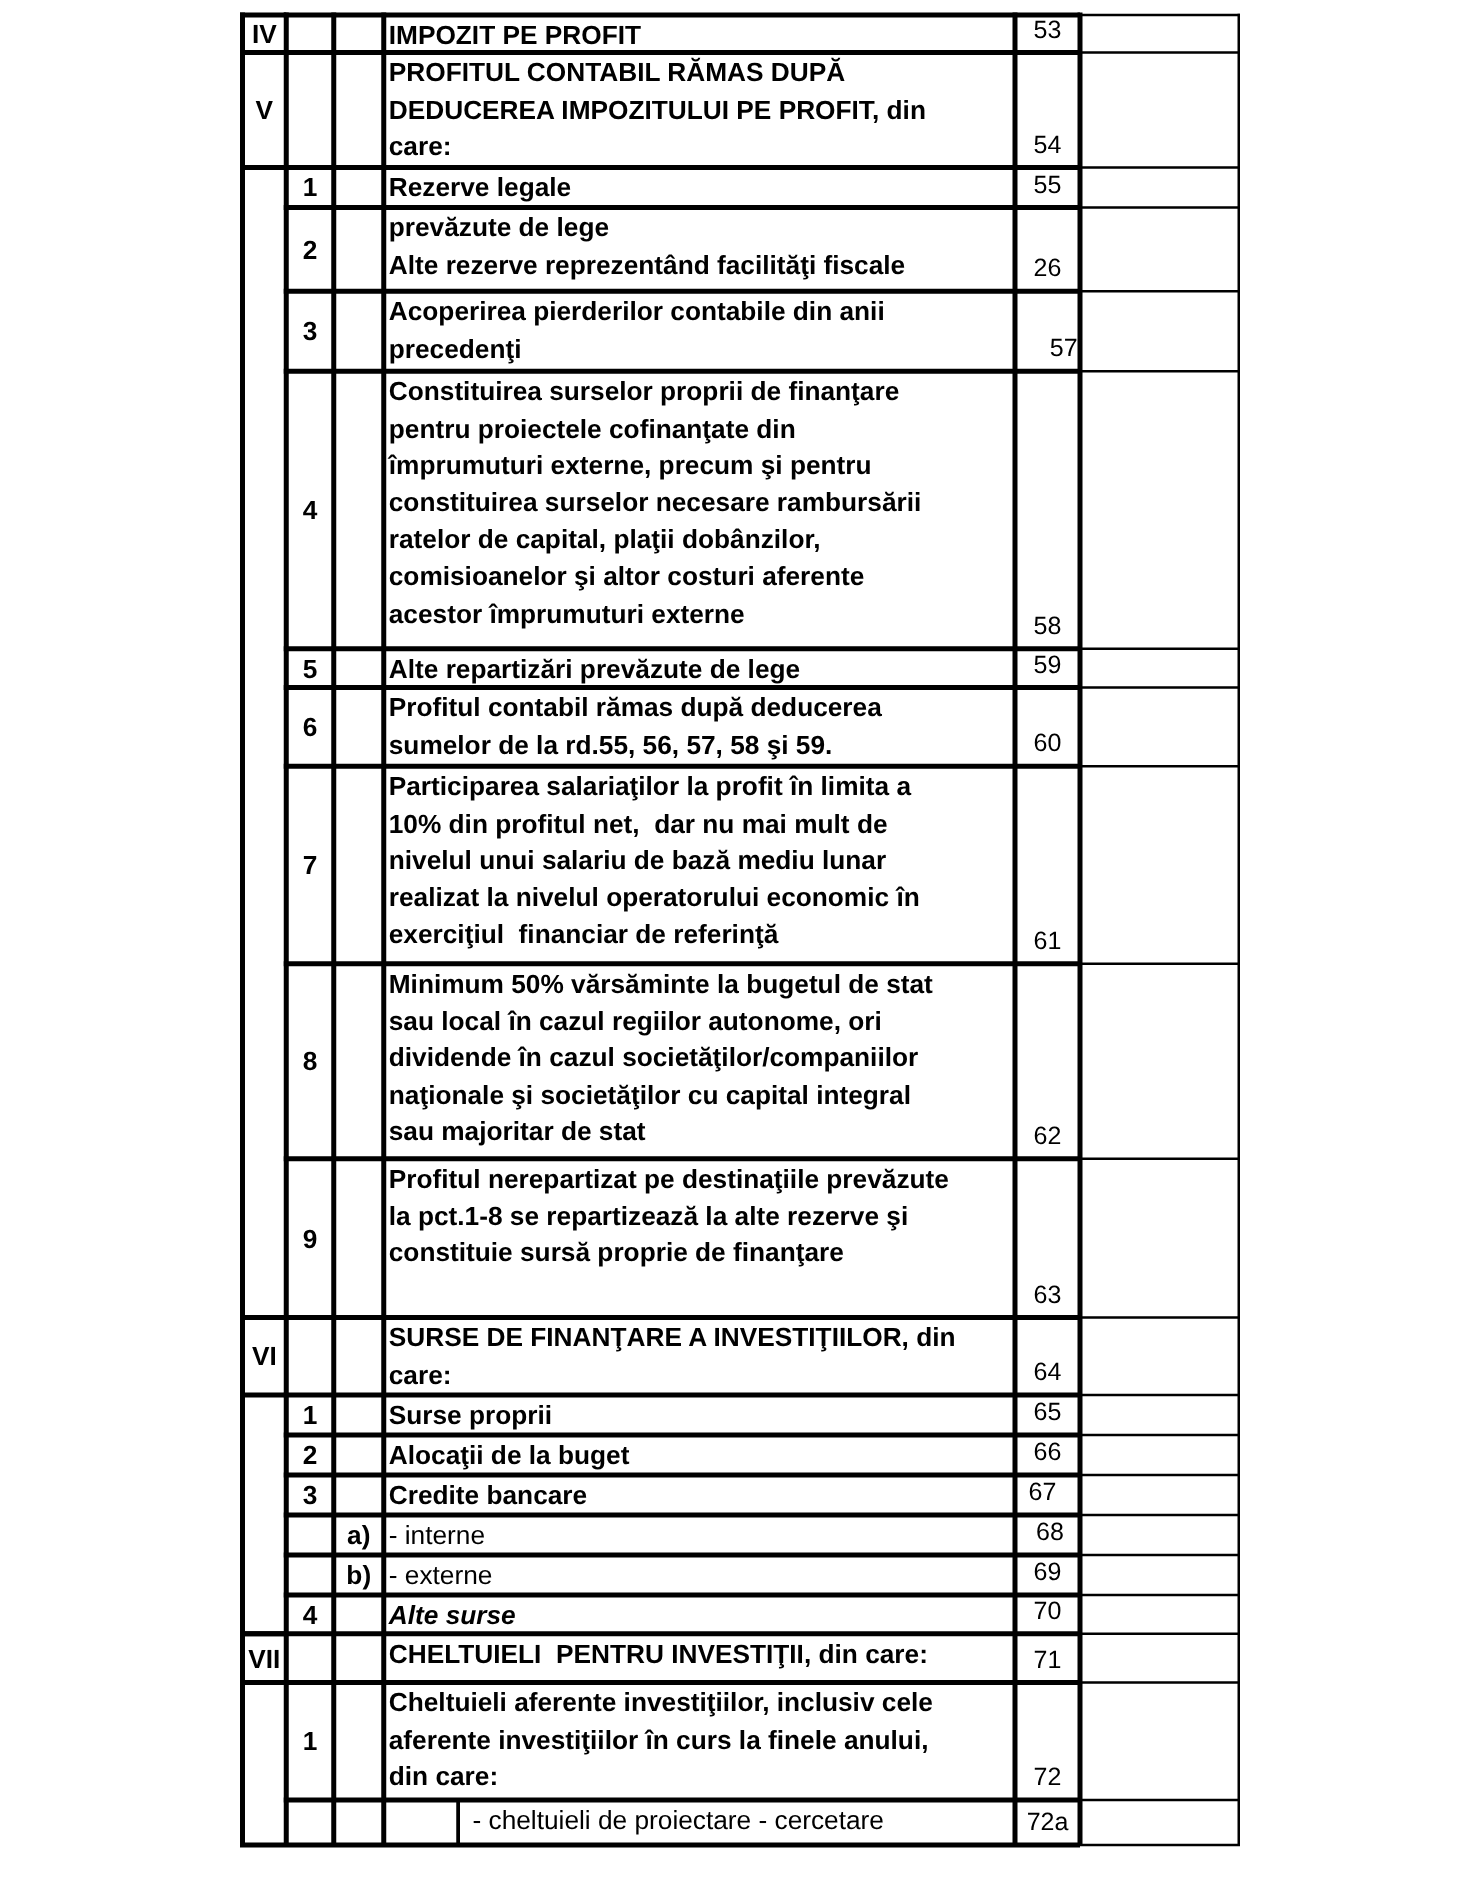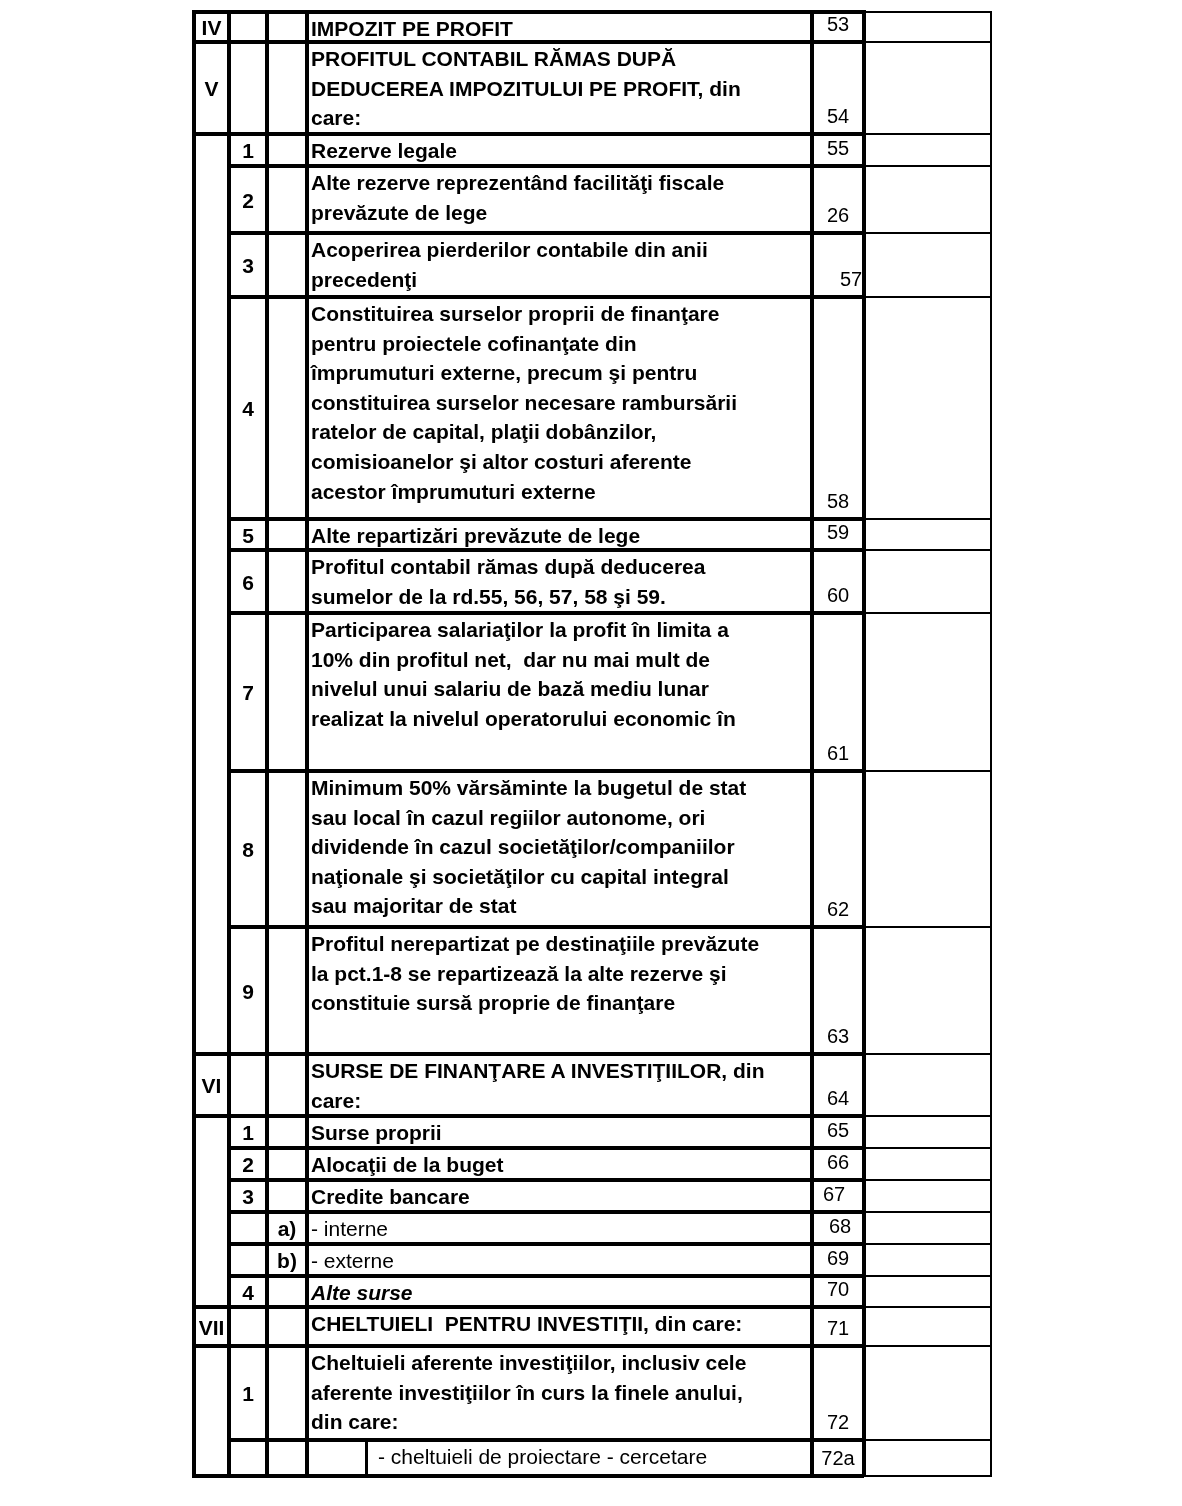--- a/index.html
+++ b/index.html
@@ -46,22 +46,22 @@
     <div class="txt bold c" style="left: 229px; top: 136px; width: 38px;">1</div>
     <div style="position: absolute; left: 311px; top: 136px;">
       <div class="txt bold" style="position: relative; left: 0px; top: 0px;">Rezerve legale</div>
     </div>
     <div class="code" style="left: 814px; top: 137px; width: 48px;">55</div>
     <div class="cell" style="left: 866px; top: 135px; width: 123px; height: 30px;"></div>
     <div class="hl" style="left: 227px; top: 164px; width: 637px; height: 4px;"></div>
     <div class="hl" style="left: 864px; top: 165px; width: 128px; height: 2px;"></div>
     <div class="txt bold c" style="left: 229px; top: 185.5px; width: 38px;">2</div>
     <div style="position: absolute; left: 311px; top: 168px;">
+      <div class="txt bold" style="position: relative; left: 0px; top: 0px;">prevăzute de lege</div>
       <div class="txt bold" style="position: relative; left: 0px; top: 0px;">Alte rezerve reprezentând facilităţi fiscale</div>
-      <div class="txt bold" style="position: relative; left: 0px; top: 0px;">prevăzute de lege</div>
     </div>
     <div class="code" style="left: 814px; top: 204px; width: 48px;">26</div>
     <div class="cell" style="left: 866px; top: 167px; width: 123px; height: 65px;"></div>
     <div class="hl" style="left: 227px; top: 231px; width: 637px; height: 4px;"></div>
     <div class="hl" style="left: 864px; top: 232px; width: 128px; height: 2px;"></div>
     <div class="txt bold c" style="left: 229px; top: 251px; width: 38px;">3</div>
     <div style="position: absolute; left: 311px; top: 235px;">
       <div class="txt bold" style="position: relative; left: 0px; top: 0px;">Acoperirea pierderilor contabile din anii</div>
       <div class="txt bold" style="position: relative; left: 0px; top: 0px;">precedenţi</div>
     </div>
@@ -99,20 +99,21 @@
     <div class="code" style="left: 814px; top: 584px; width: 48px;">60</div>
     <div class="cell" style="left: 866px; top: 551px; width: 123px; height: 61px;"></div>
     <div class="hl" style="left: 227px; top: 611px; width: 637px; height: 4px;"></div>
     <div class="hl" style="left: 864px; top: 612px; width: 128px; height: 2px;"></div>
     <div class="txt bold c" style="left: 229px; top: 678px; width: 38px;">7</div>
     <div style="position: absolute; left: 311px; top: 615px;">
       <div class="txt bold" style="position: relative; left: 0px; top: 0px;">Participarea salariaţilor la profit în limita a</div>
       <div class="txt bold" style="position: relative; left: 0px; top: 0px;">10% din profitul net,  dar nu mai mult de</div>
       <div class="txt bold" style="position: relative; left: 0px; top: 0px;">nivelul unui salariu de bază mediu lunar</div>
       <div class="txt bold" style="position: relative; left: 0px; top: 0px;">realizat la nivelul operatorului economic în</div>
+      <div class="txt bold" style="position: relative; left: 0px; top: 0px;">exerciţiul  financiar de referinţă</div>
     </div>
     <div class="code" style="left: 814px; top: 742px; width: 48px;">61</div>
     <div class="cell" style="left: 866px; top: 614px; width: 123px; height: 156px;"></div>
     <div class="hl" style="left: 227px; top: 769px; width: 637px; height: 4px;"></div>
     <div class="hl" style="left: 864px; top: 770px; width: 128px; height: 2px;"></div>
     <div class="txt bold c" style="left: 229px; top: 835px; width: 38px;">8</div>
     <div style="position: absolute; left: 311px; top: 773px;">
       <div class="txt bold" style="position: relative; left: 0px; top: 0px;">Minimum 50% vărsăminte la bugetul de stat</div>
       <div class="txt bold" style="position: relative; left: 0px; top: 0px;">sau local în cazul regiilor autonome, ori</div>
       <div class="txt bold" style="position: relative; left: 0px; top: 0px;">dividende în cazul societăţilor/companiilor</div>

